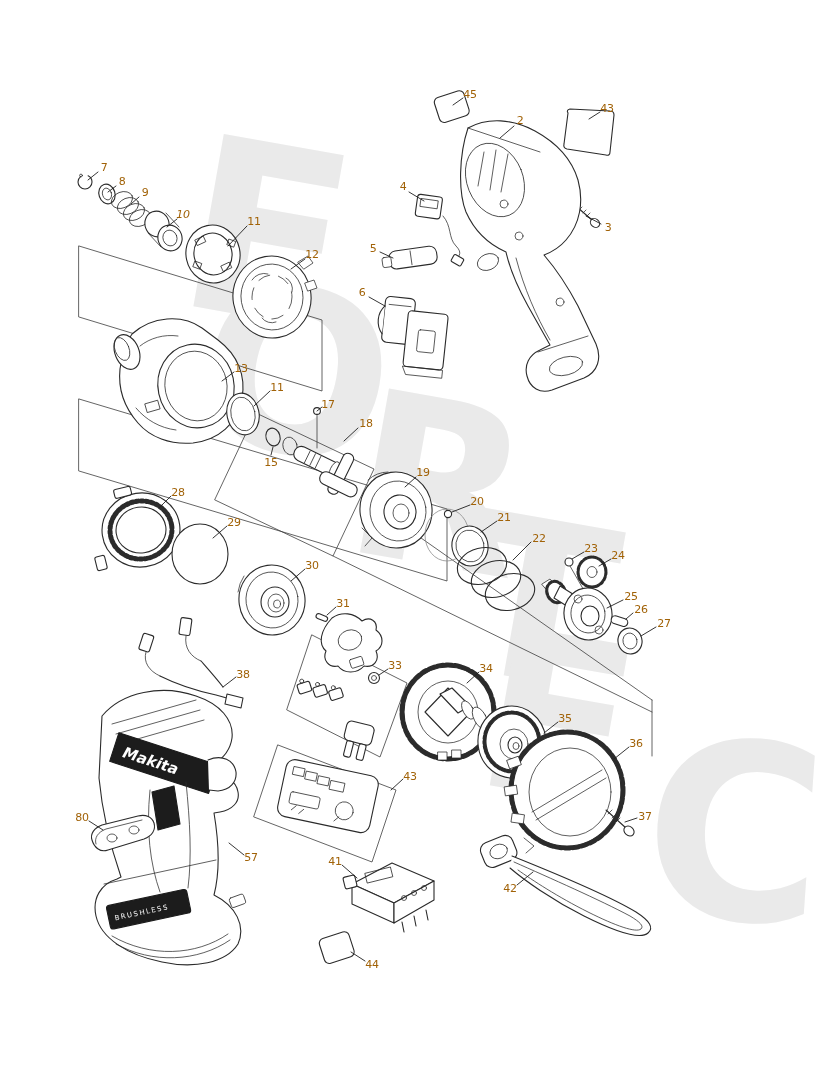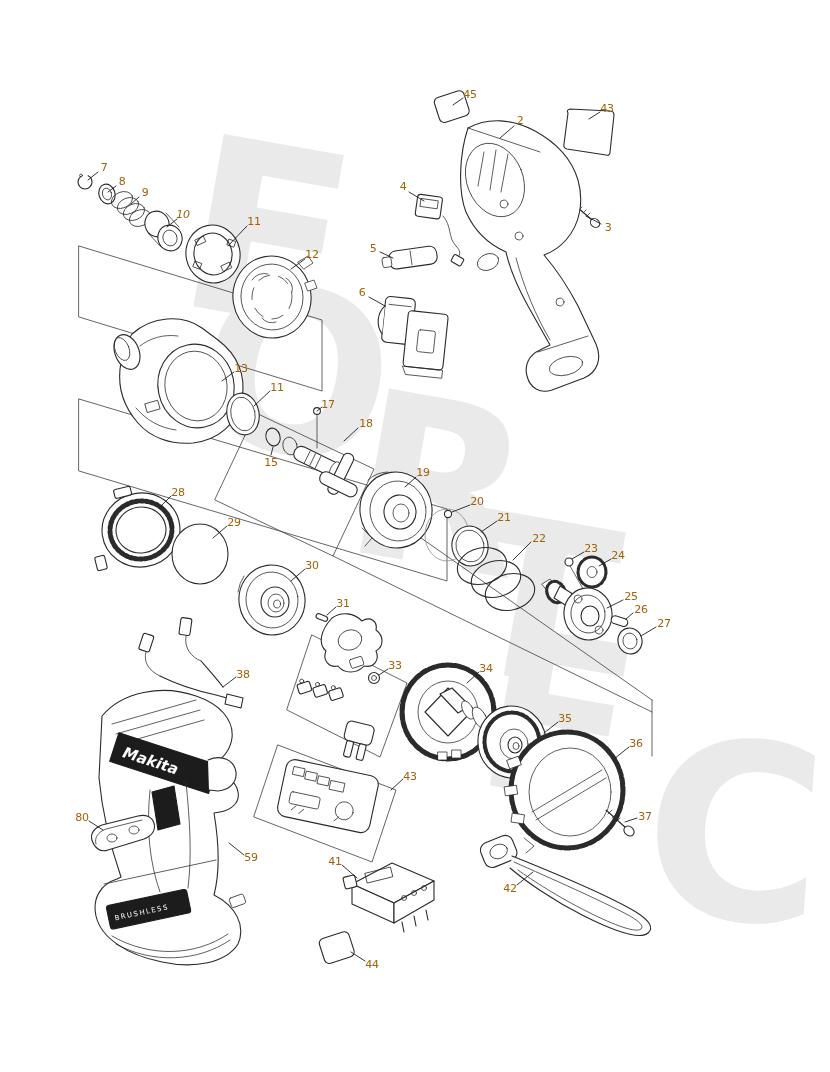--- a/index.html
+++ b/index.html
@@ -473,21 +473,21 @@
       <div class="part-label" style="left: 234px; top: 522px; text-align: right;">29</div>
       <div class="part-label" style="left: 312px; top: 565px;">30</div>
       <div class="part-label" style="left: 343px; top: 603px;">31</div>
       <div class="part-label" style="left: 410px; top: 776px;">43</div>
       <div class="part-label" style="left: 395px; top: 665px;">33</div>
       <div class="part-label" style="left: 486px; top: 668px;">34</div>
       <div class="part-label" style="left: 565px; top: 718px;">35</div>
       <div class="part-label" style="left: 636px; top: 743px;">36</div>
       <div class="part-label" style="left: 645px; top: 816px;">37</div>
       <div class="part-label" style="left: 243px; top: 674px;">38</div>
-      <div class="part-label" style="left: 251px; top: 857px;">59</div>
+      <div class="part-label" style="left: 251px; top: 857px;">57</div>
       <div class="part-label" style="left: 82px; top: 817px;">80</div>
       <div class="part-label" style="left: 335px; top: 861px;">41</div>
       <div class="part-label" style="left: 510px; top: 888px;">42</div>
       <div class="part-label" style="left: 607px; top: 108px;">43</div>
       <div class="part-label" style="left: 372px; top: 964px;">44</div>
       <div class="part-label" style="left: 470px; top: 94px;">45</div>
     </div>
 </div>
 
 </body></html>

